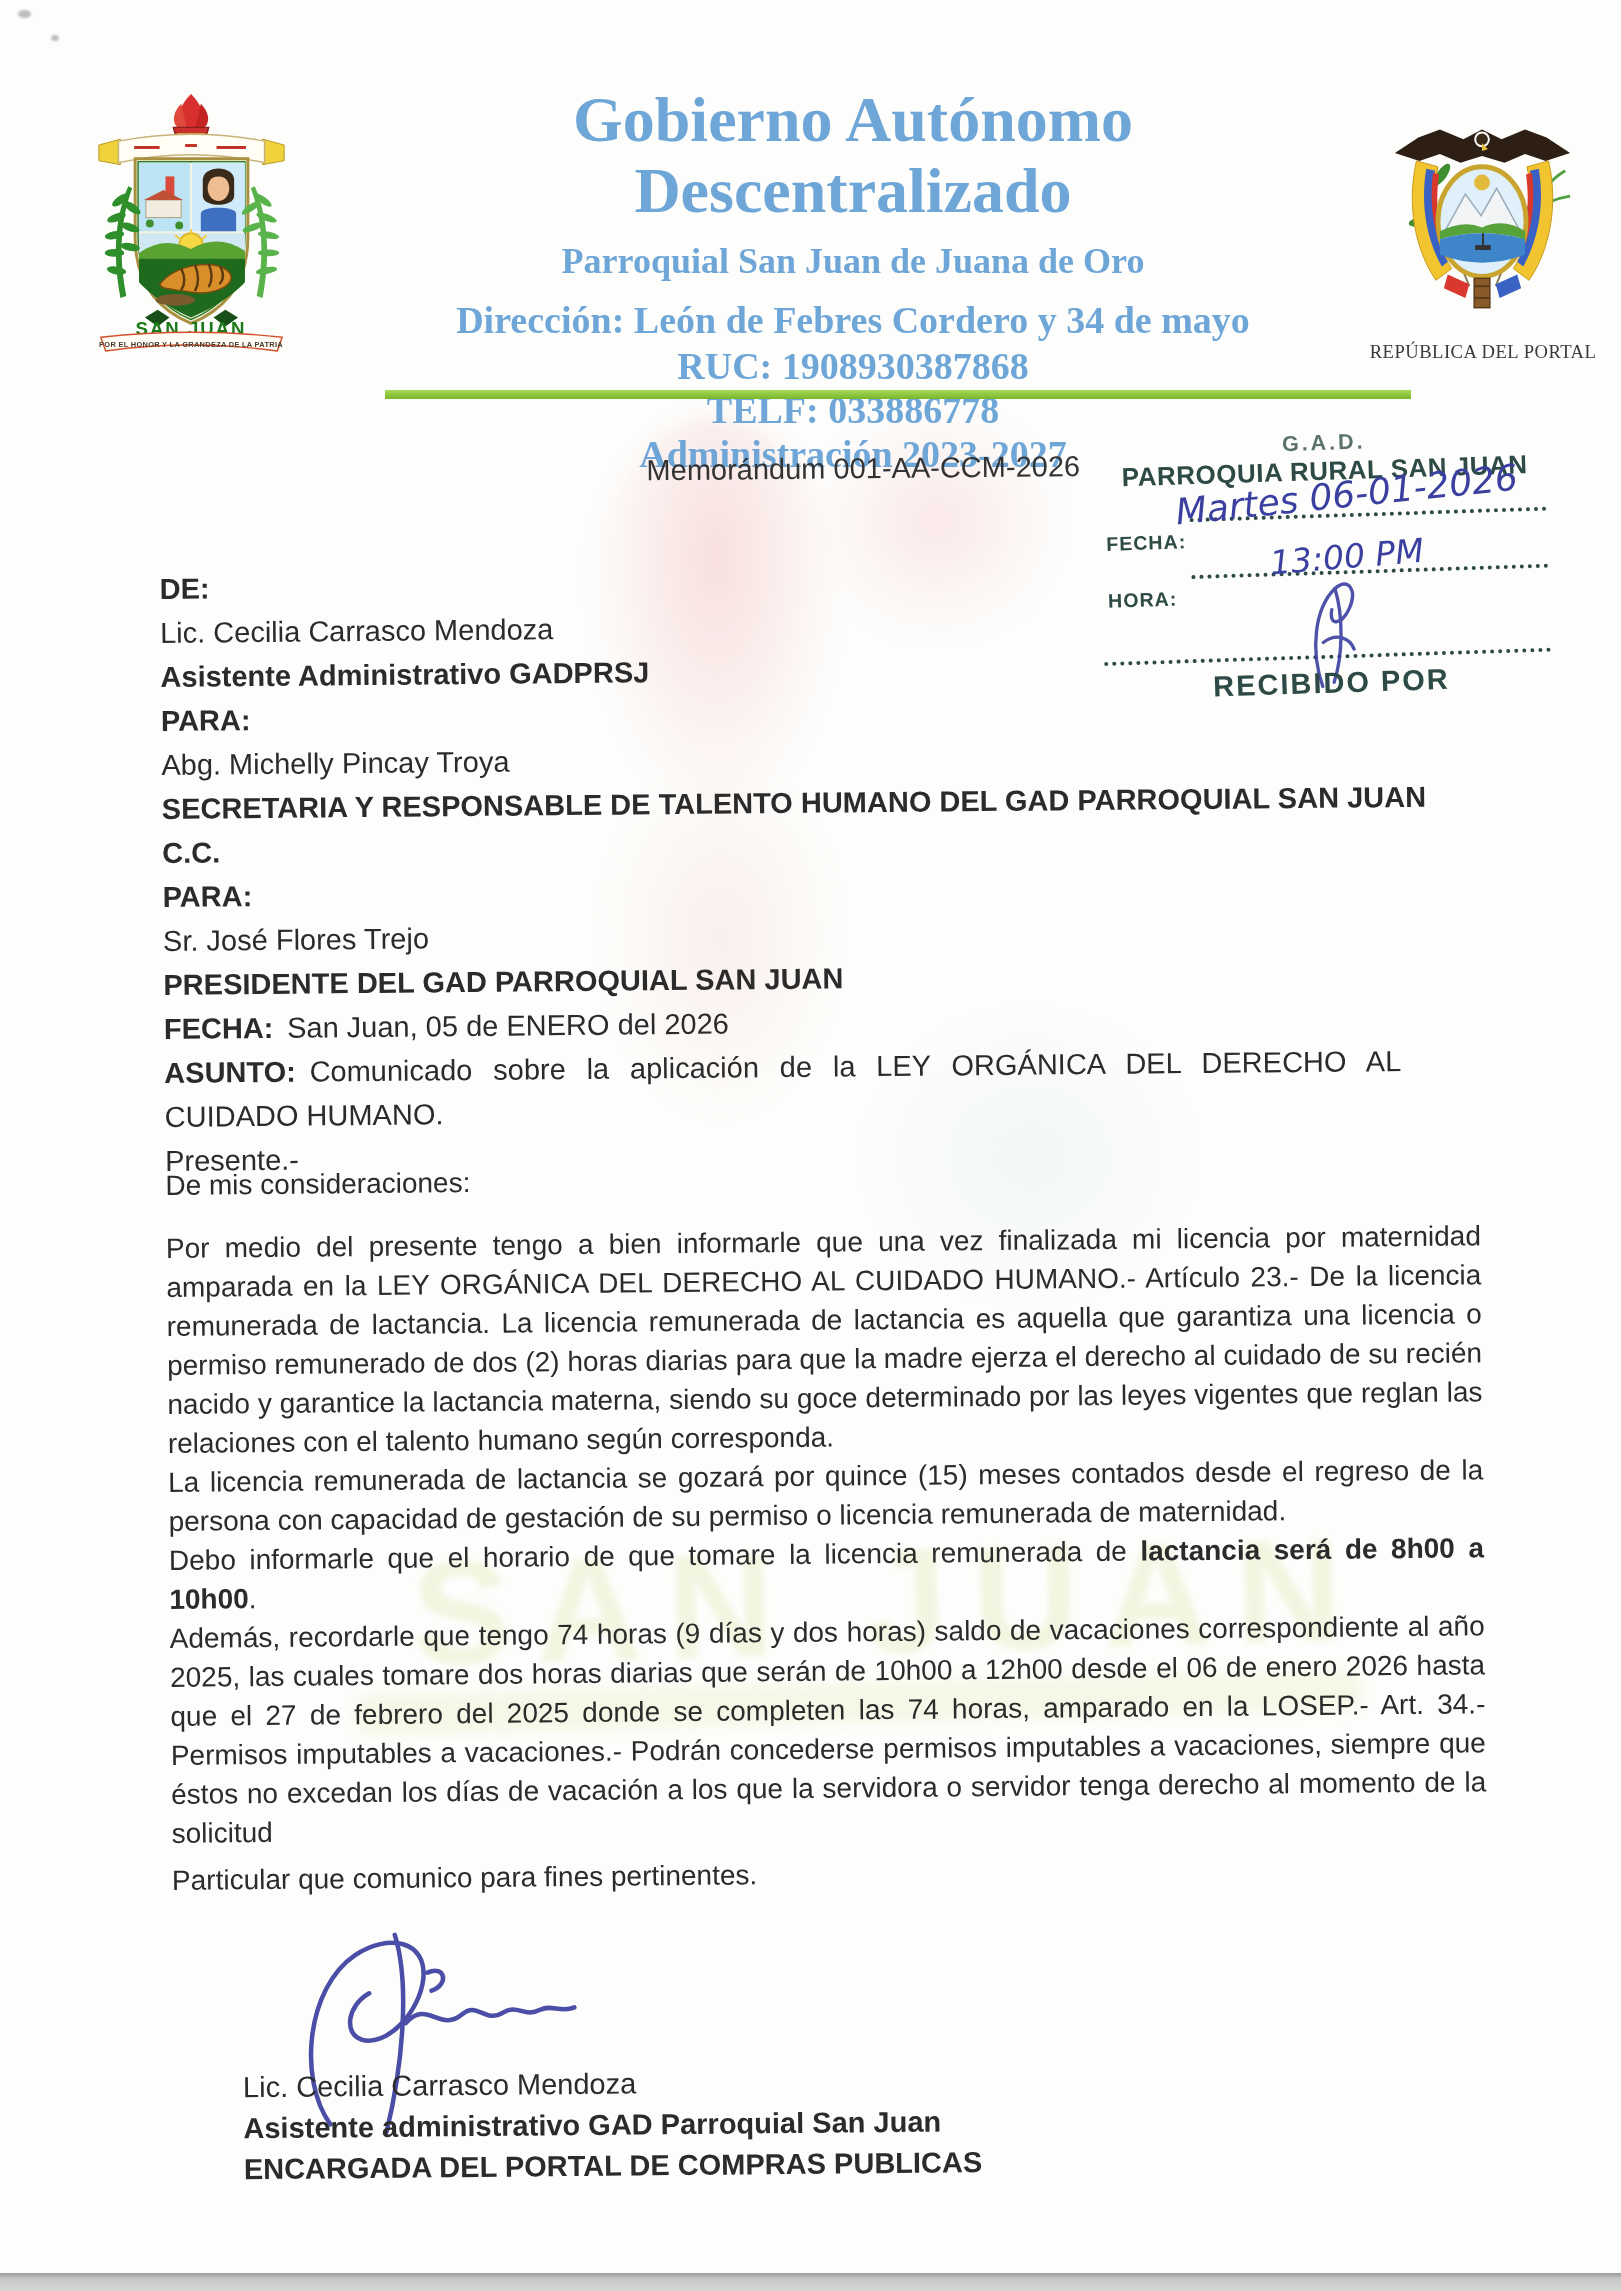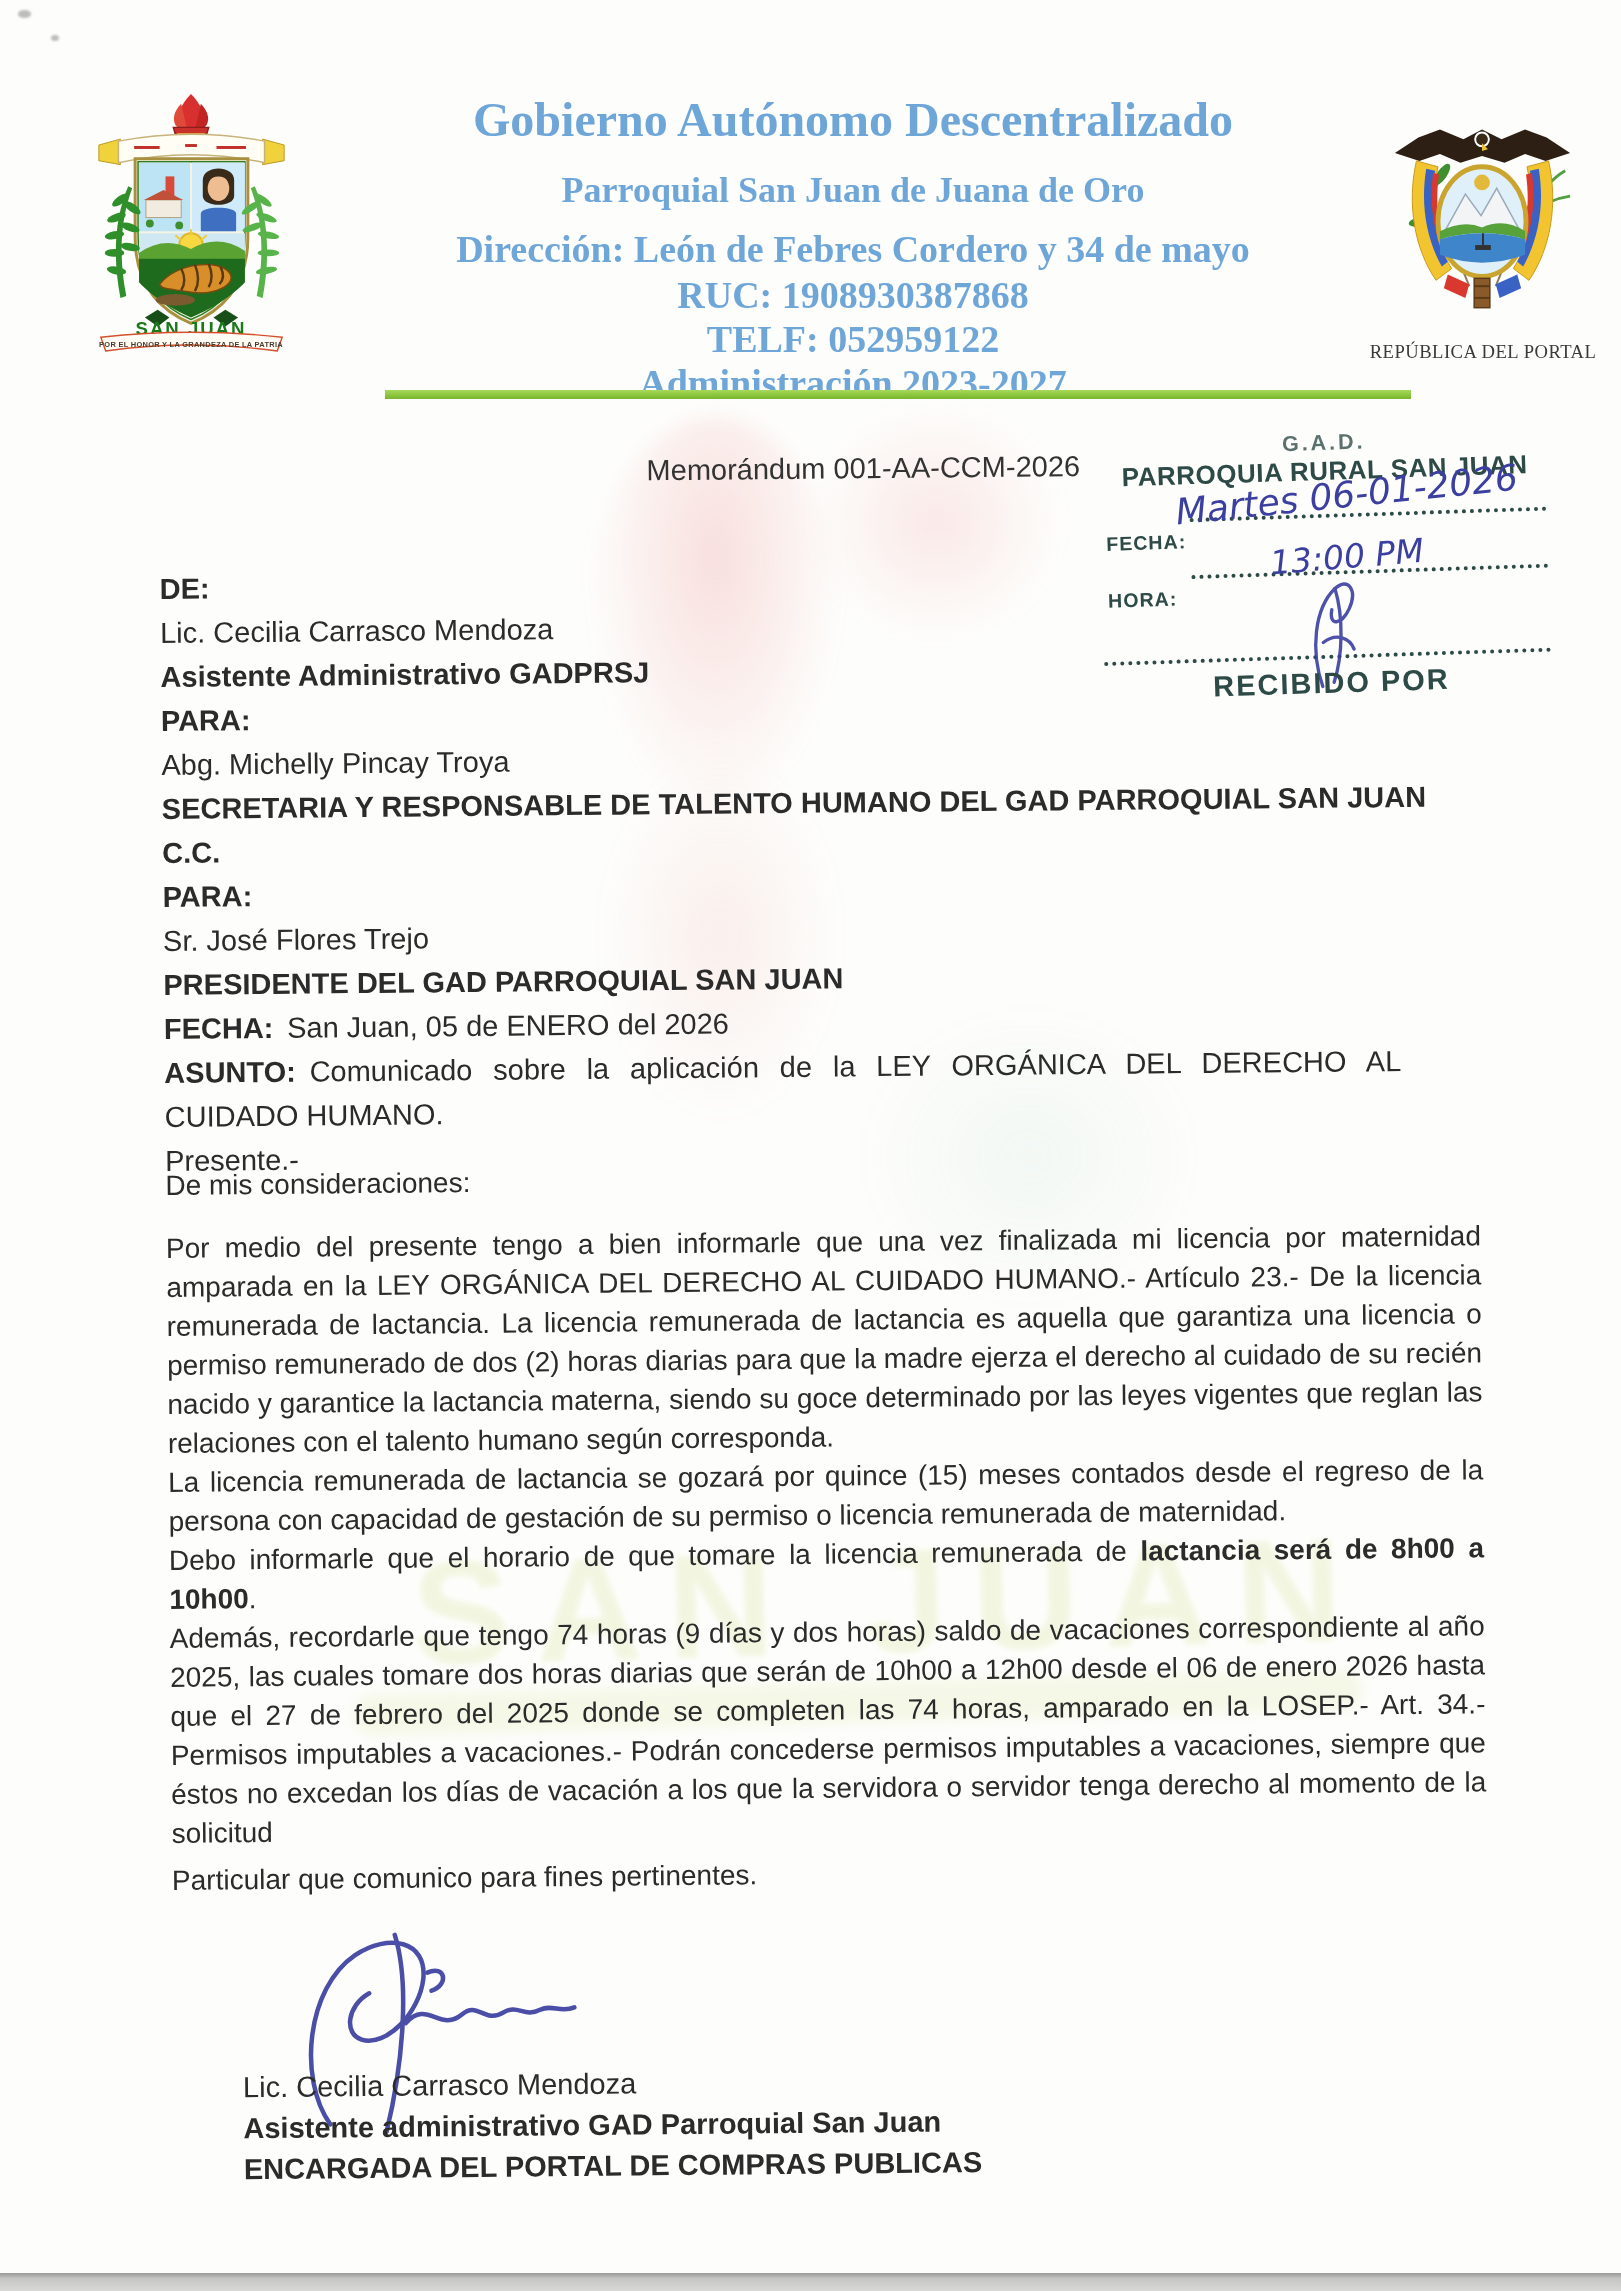--- a/index.html
+++ b/index.html
@@ -27,21 +27,21 @@
   .wm-ghost-ribbon{position:absolute;left:353px;top:1682px;width:1010px;height:41px;border-radius:20.6px;
         background:rgba(178,208,74,.11);filter:blur(5.9px);transform:rotate(-1.5deg);pointer-events:none;}
 
   
   .crest-left{position:absolute;left:91px;top:90px;width:201px;height:263px;text-align:right;}
   .ecuador-arms{position:absolute;left:1387px;top:110px;width:191px;height:230px;}
   .ecuador-caption{position:absolute;left:1358px;top:341px;width:250px;text-align:center;
         font-family:"Liberation Serif","DejaVu Serif",serif;font-size:18.6px;letter-spacing:0.5px;color:#3a3a3a;}
   .header-center{position:absolute;left:353px;top:84px;width:1000px;text-align:center;
         font-family:"Liberation Serif","DejaVu Serif",serif;font-weight:bold;color:#6fa6d8;}
-  .h-line1{font-size:48px;line-height:71px;}
+  .h-line1{font-size:64px;line-height:71px;}
   .h-line2{font-size:36px;line-height:71px;}
   .h-line3{font-size:38px;line-height:47px;}
   .h-line4,.h-line5,.h-line6{font-size:38px;line-height:44px;}
   .green-rule{position:absolute;left:385px;top:390px;width:1026px;height:8.8px;
         background:linear-gradient(180deg,#a7d95b 0,#8cc63e 55%,#79b52c 100%);}
 
   
   .tilt{position:absolute;left:0;top:0;width:1621px;height:2292px;
         transform:rotate(-0.55deg);transform-origin:48% 0;}
 
@@ -180,21 +180,21 @@
       <path d="M10,252 Q102,242 195,252 L190,266 Q102,254 15,266 Z" fill="#fffdf5" stroke="#d4502a" stroke-width="1.5"></path>
       <text x="102" y="262.5" text-anchor="middle" font-family="Liberation Sans,sans-serif" font-size="7.6" font-weight="bold" fill="#4a3a2a" letter-spacing=".3">POR EL HONOR Y LA GRANDEZA DE LA PATRIA</text>
     </svg>
   </div>
 
   <div class="header-center">
     <div class="h-line1">Gobierno Autónomo Descentralizado</div>
     <div class="h-line2">Parroquial San Juan de Juana de Oro</div>
     <div class="h-line3">Dirección: León de Febres Cordero y 34 de mayo</div>
     <div class="h-line4">RUC: 1908930387868</div>
-    <div class="h-line5">TELF: 052959122</div>
+    <div class="h-line5">TELF: 033886778</div>
     <div class="h-line6">Administración 2023-2027</div>
   </div>
 
   <div class="ecuador-arms">
     <svg viewBox="0 0 195 235" width="191" height="230">
 
       <g stroke="#8a7a5a" stroke-width="2">
         <line x1="34" y1="58" x2="84" y2="180"></line>
           <line x1="161" y1="58" x2="111" y2="180"></line>
       </g>

